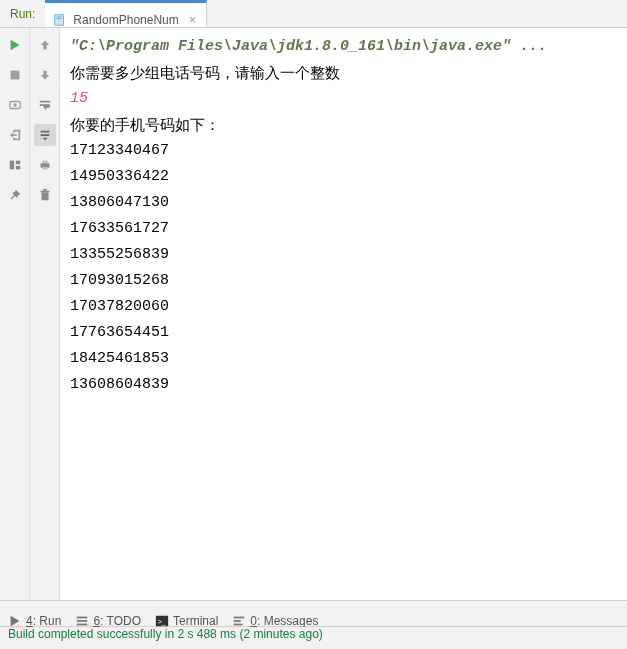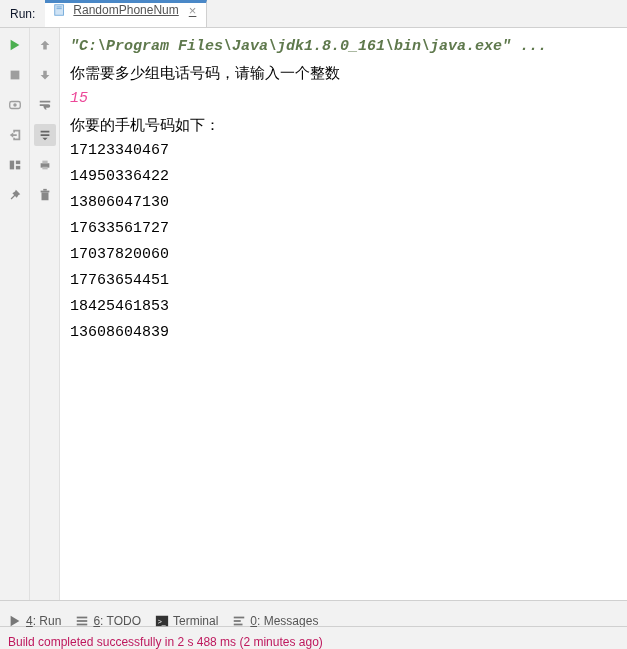--- a/index.html
+++ b/index.html
@@ -15,33 +15,32 @@
 }
 .top-bar {
   display: flex;
   align-items: center;
   height: 28px;
   border-bottom: 1px solid #d0d0d0;
   background: #f2f2f2;
 }
 .top-bar .run-label {
   padding: 0 10px;
-  color: #0f172a;
+  color: #4d7c0f;
 }
 .tab {
   display: flex;
-  align-items: flex-start;
+  align-items: flex-end;
   height: 100%;
   padding: 0 10px 0 8px;
   background: #fff;
   border-top: 3px solid #4a88c7;
   border-right: 1px solid #d0d0d0;
   gap: 6px;
   color: #555;
-  text-decoration: underline;
 }
 .tab-icon {
   width: 14px;
   height: 14px;
   display: inline-flex;
   align-items: center;
   justify-content: center;
 }
 .tab-close {
   color: #999;
@@ -111,24 +110,24 @@
 .bottom-item {
   display: flex;
   align-items: center;
   gap: 4px;
   margin-top: 14px;
 }
 .bottom-item .num { text-decoration: underline; }
 .status-bar {
   height: 22px;
   display: flex;
-  align-items: flex-end;
+  align-items: flex-start;
   padding: 0 8px;
   background: #f2f2f2;
-  color: #be185d;
+  color: #15803d;
 }
 svg { width: 14px; height: 14px; }
 </style>
 </head>
 <body>
 
 <div class="top-bar">
   <span class="run-label">Run:</span>
   <div class="tab">
     <span class="tab-icon">
@@ -222,20 +221,22 @@
   <div class="console">
     <div class="cmd">"C:\Program Files\Java\jdk1.8.0_161\bin\java.exe" ...</div>
     <div class="cjk">你需要多少组电话号码，请输入一个整数</div>
     <div class="input-val">15</div>
     <div class="cjk">你要的手机号码如下：</div>
     <div id="numbers-container">
         <div>17123340467</div>
         <div>14950336422</div>
         <div>13806047130</div>
         <div>17633561727</div>
+        <div>13355256839</div>
+        <div>17093015268</div>
         <div>17037820060</div>
         <div>17763654451</div>
         <div>18425461853</div>
         <div>13608604839</div>
       </div>
   </div>
 </div>
 
 <div class="bottom-bar">
   <div class="bottom-item">

